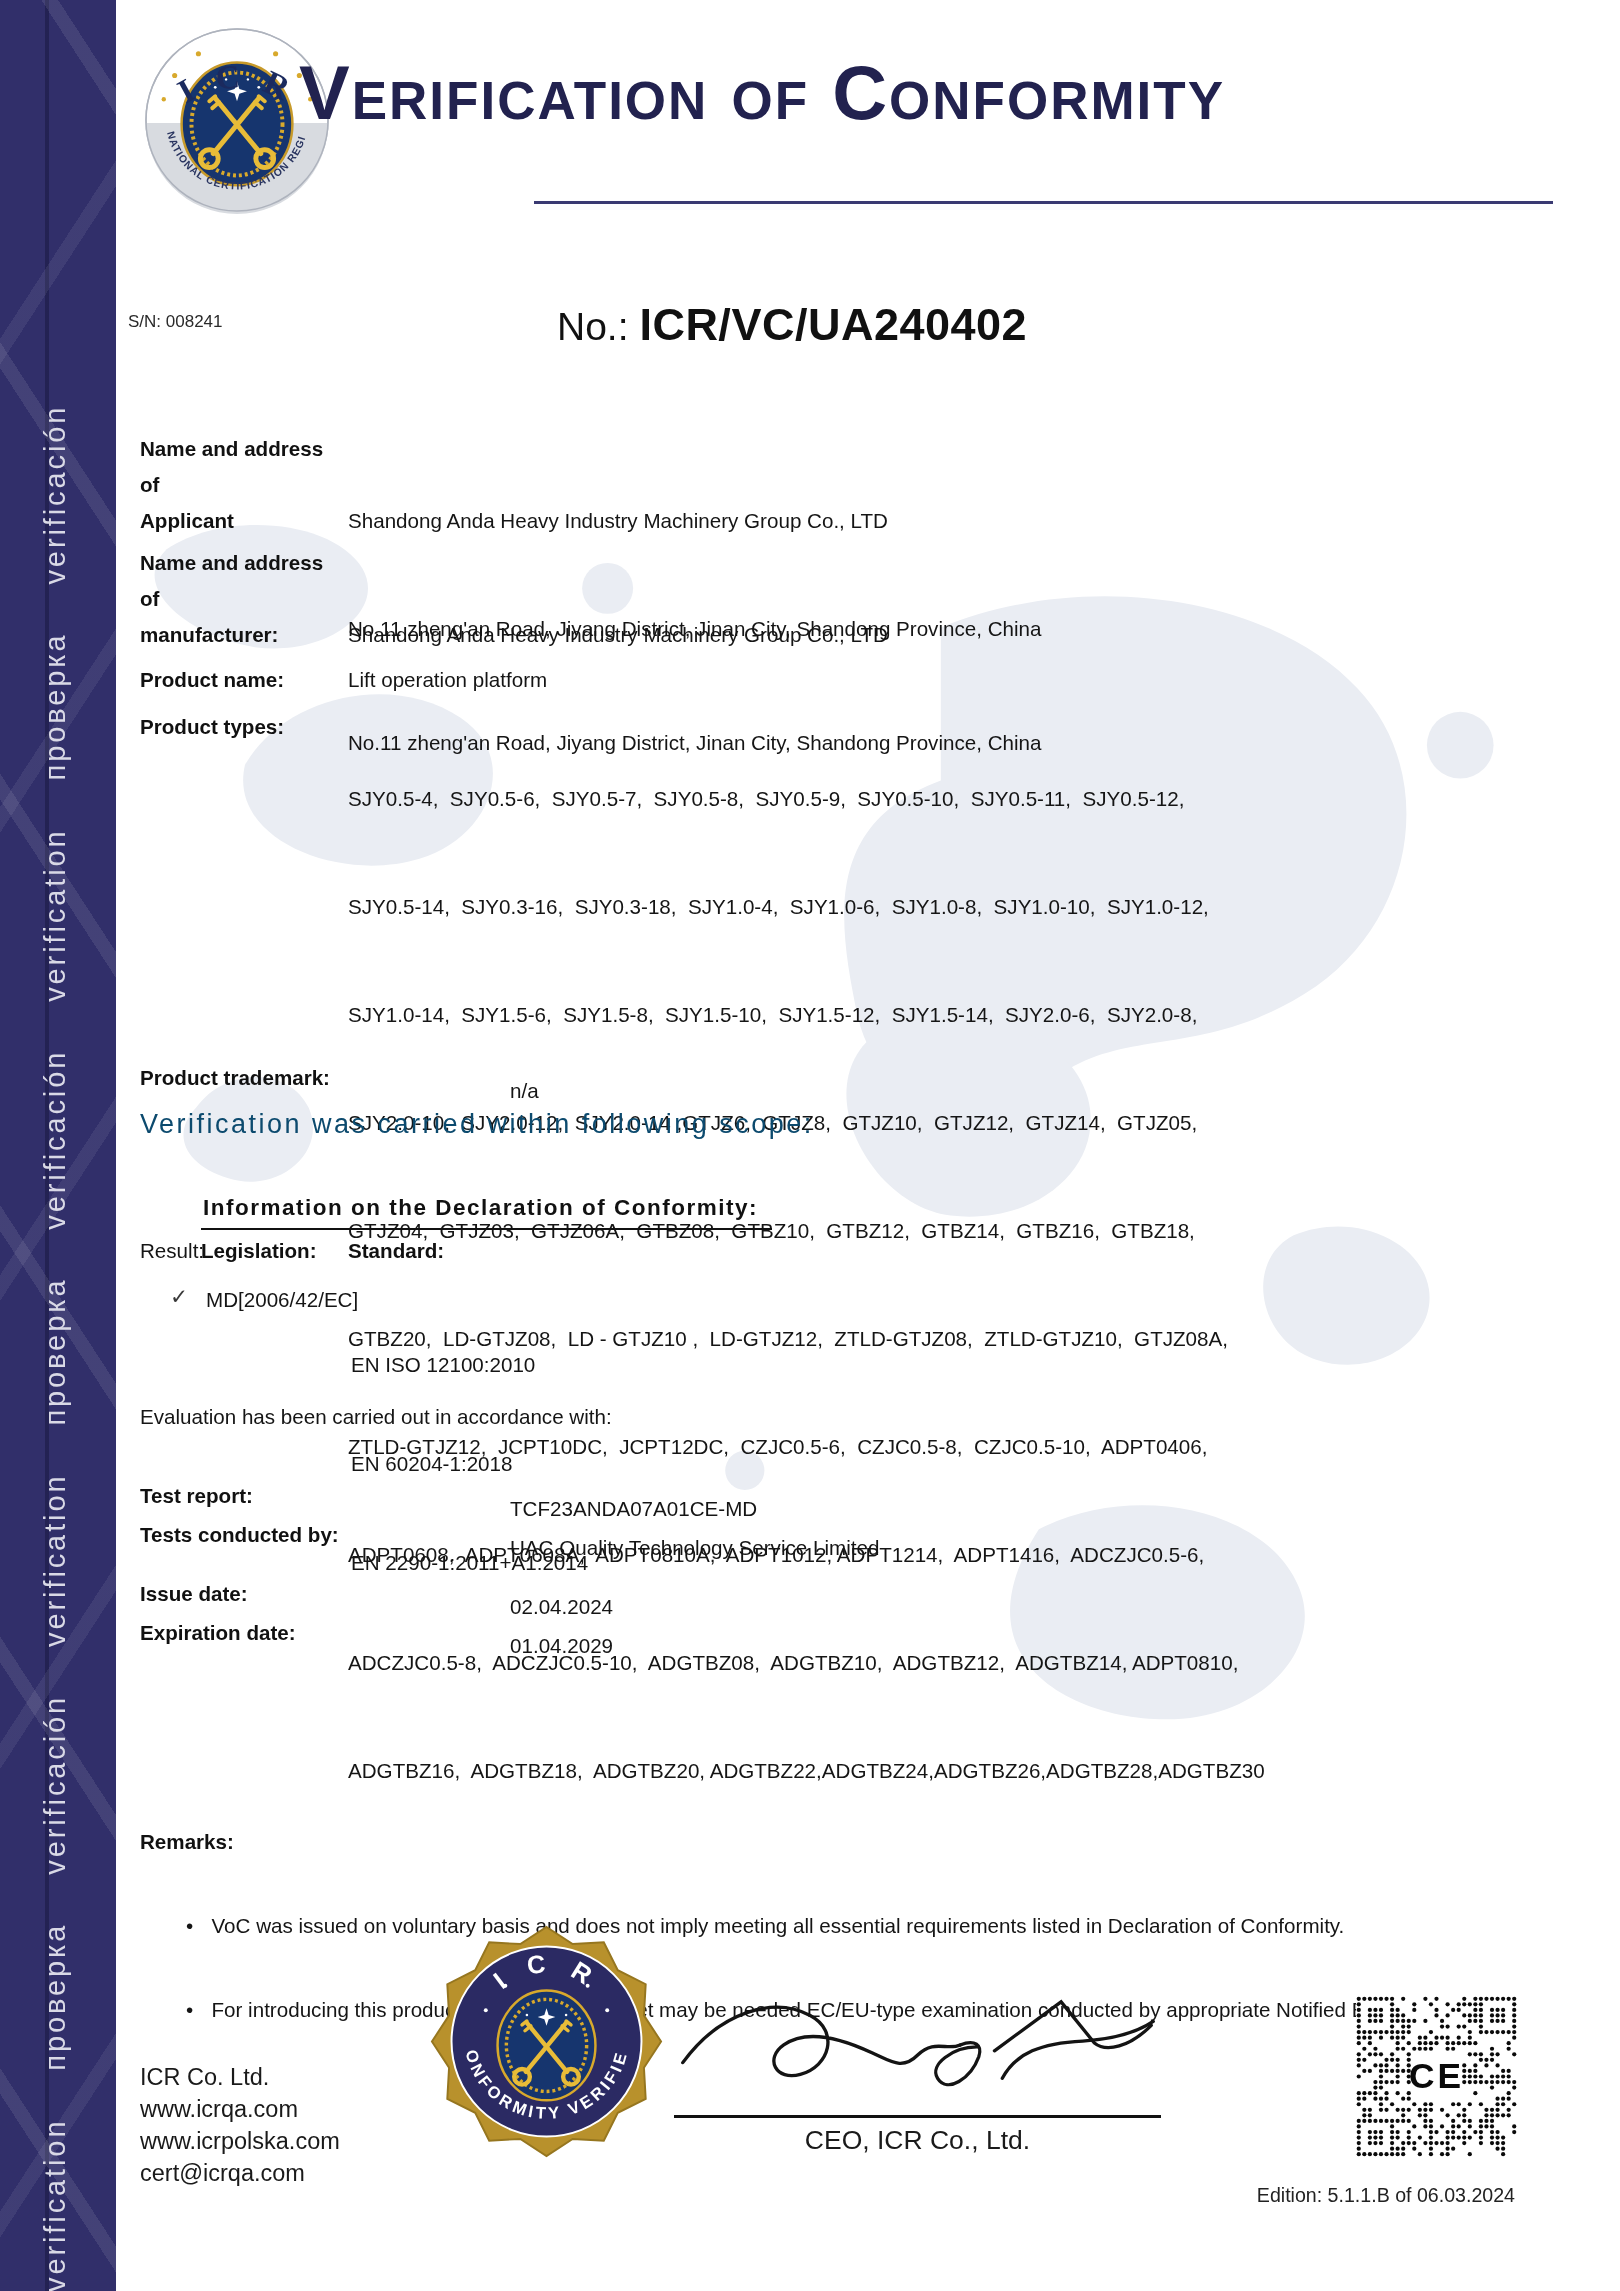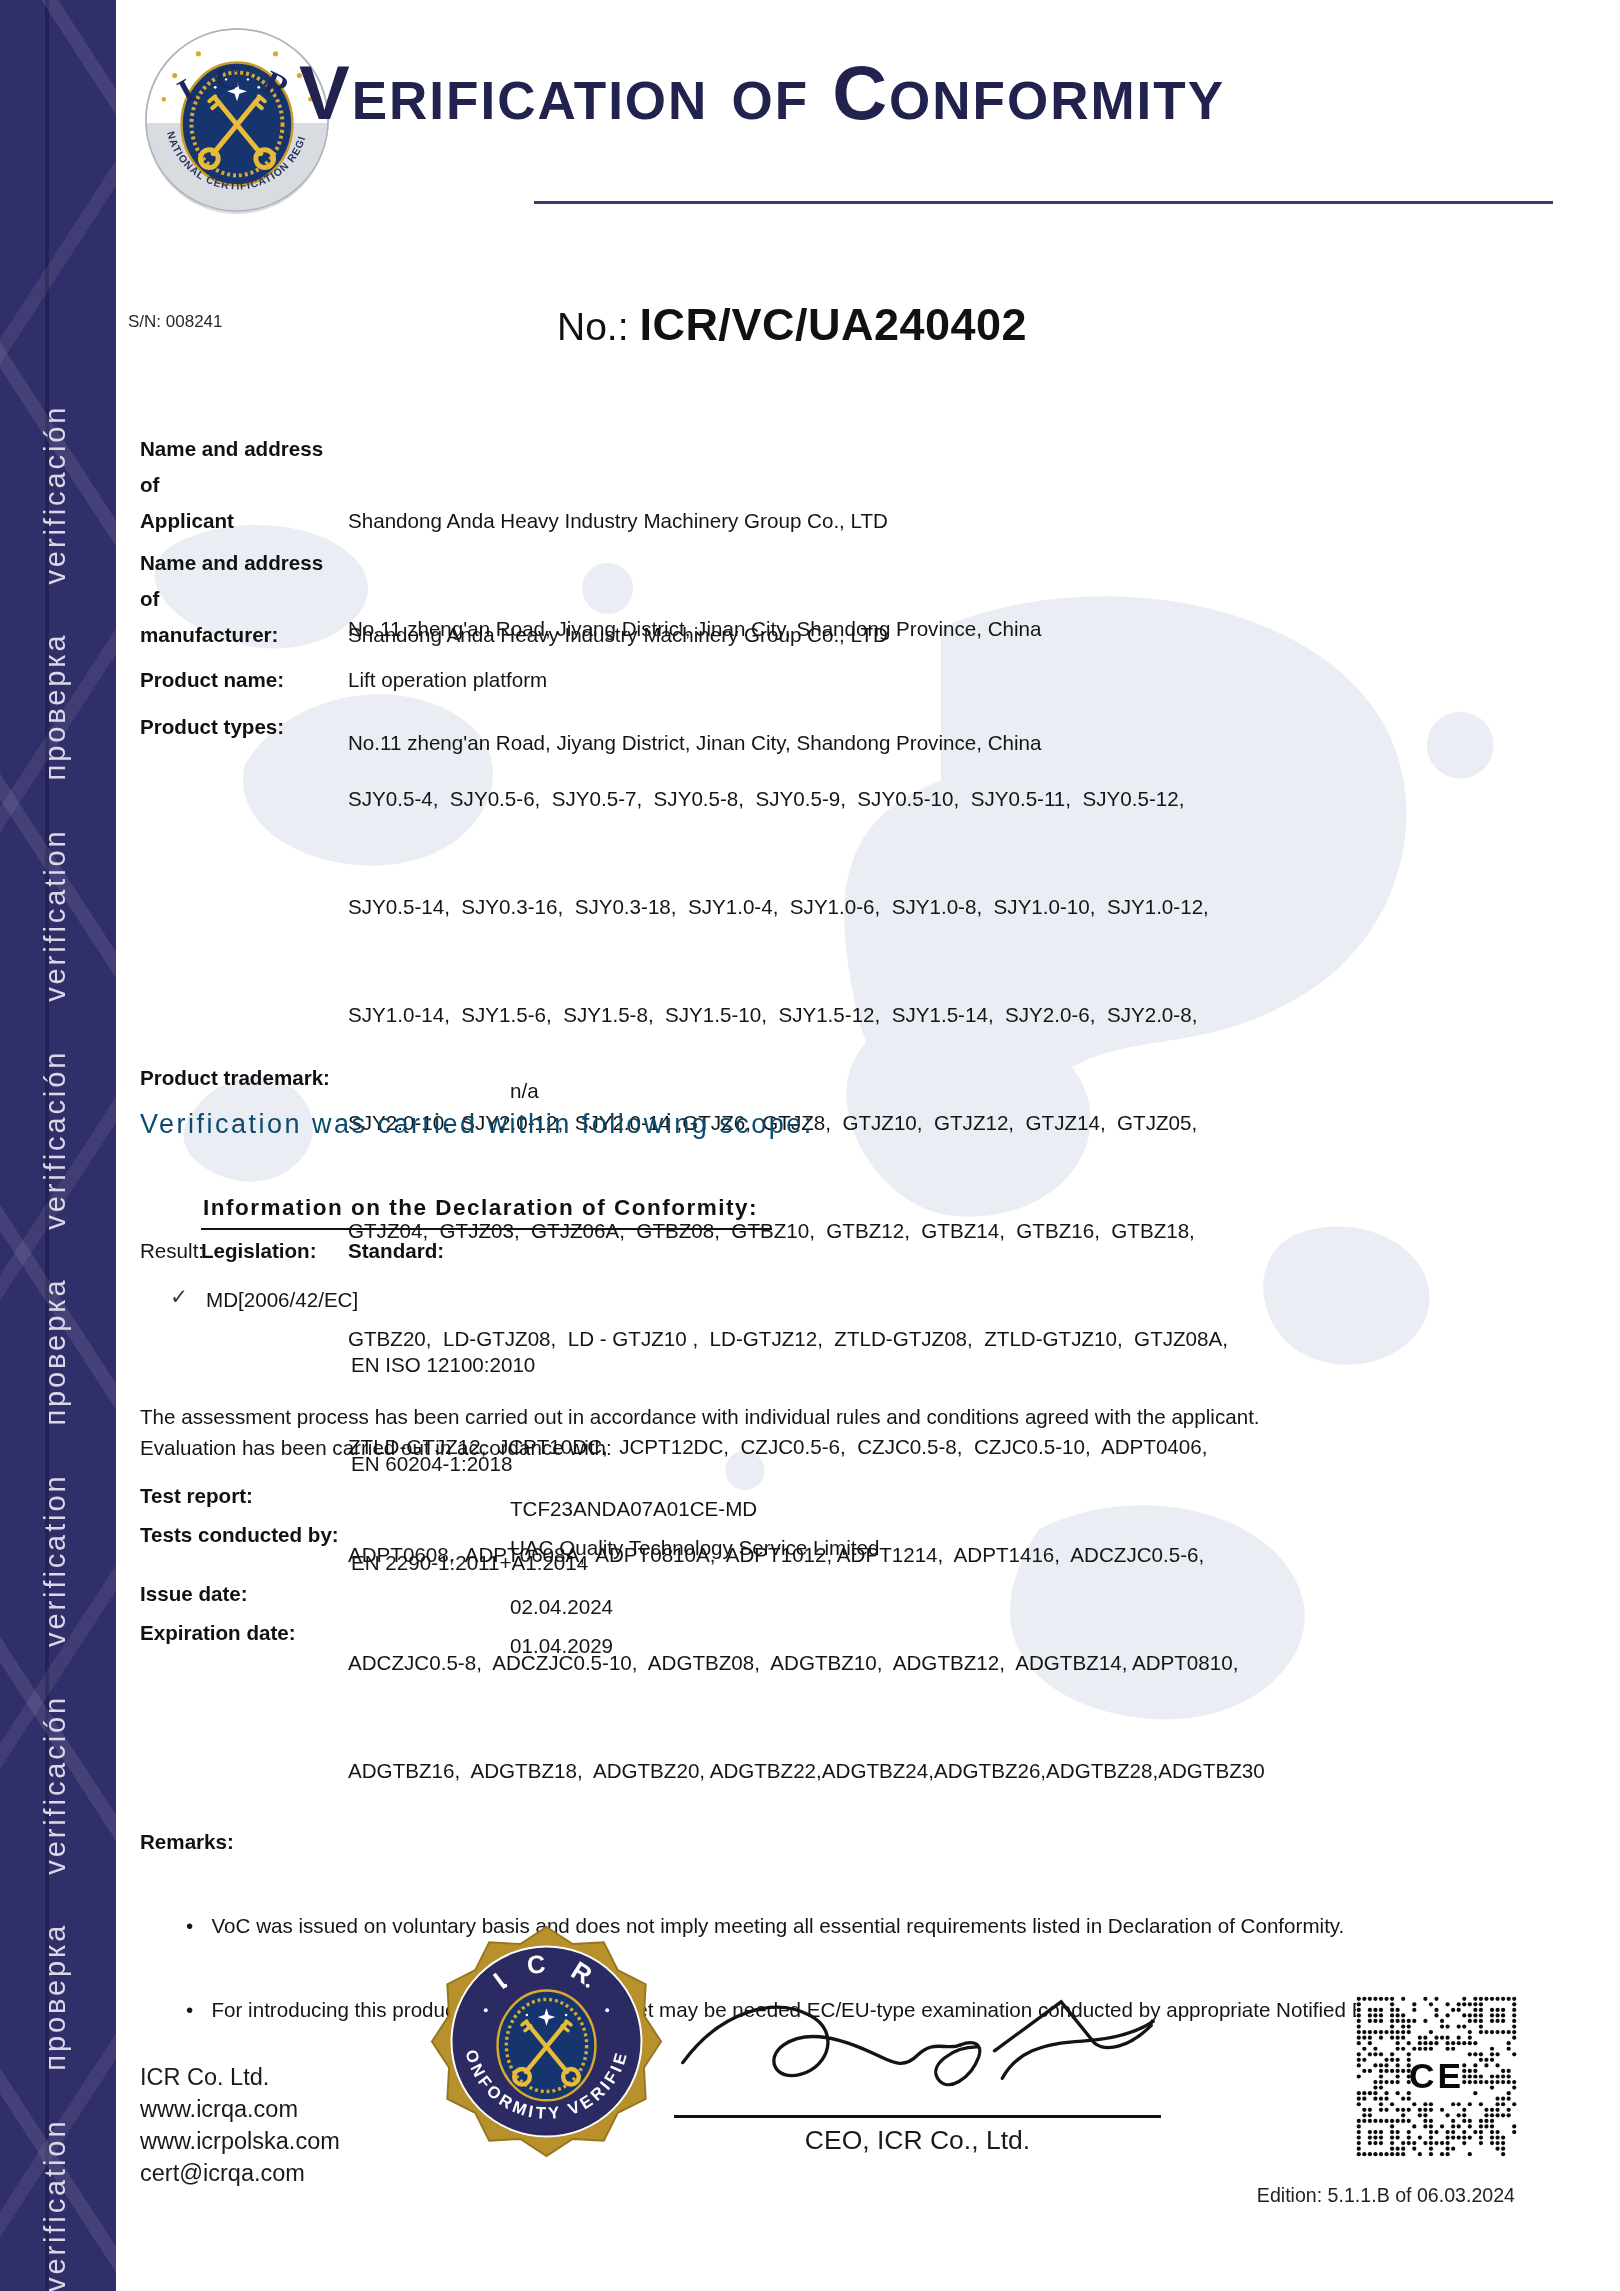--- a/index.html
+++ b/index.html
@@ -178,21 +178,20 @@
   <div class="abs chk" style="left:170px;top:1284px">✓</div>
   <div class="abs val" style="left:206px;top:1282px">MD</div>
   <div class="abs val" style="left:238px;top:1282px">[2006/42/EC]</div>
   <div class="abs val" style="left:351px;top:1282px;line-height:33px">
     <div>EN ISO 12100:2010</div>
     <div>EN 60204-1:2018</div>
     <div>EN 2290-1:2011+A1:2014</div>
   </div>
 
   <div class="abs para">
-    <div>The assessment process has been carried out in accordance with individual rules and conditions agreed with the applicant.</div>
     <div>Evaluation has been carried out in accordance with:</div>
   </div>
 
   <div class="abs lbl col-l" style="top:1478px">Test report:</div>
   <div class="abs val col-v2" style="top:1478px">TCF23ANDA07A01CE-MD</div>
 
   <div class="abs lbl col-l" style="top:1517px">Tests conducted by:</div>
   <div class="abs val col-v2" style="top:1517px">UAC Quality Technology Service Limited</div>
 
   <div class="abs lbl col-l" style="top:1576px">Issue date:</div>

